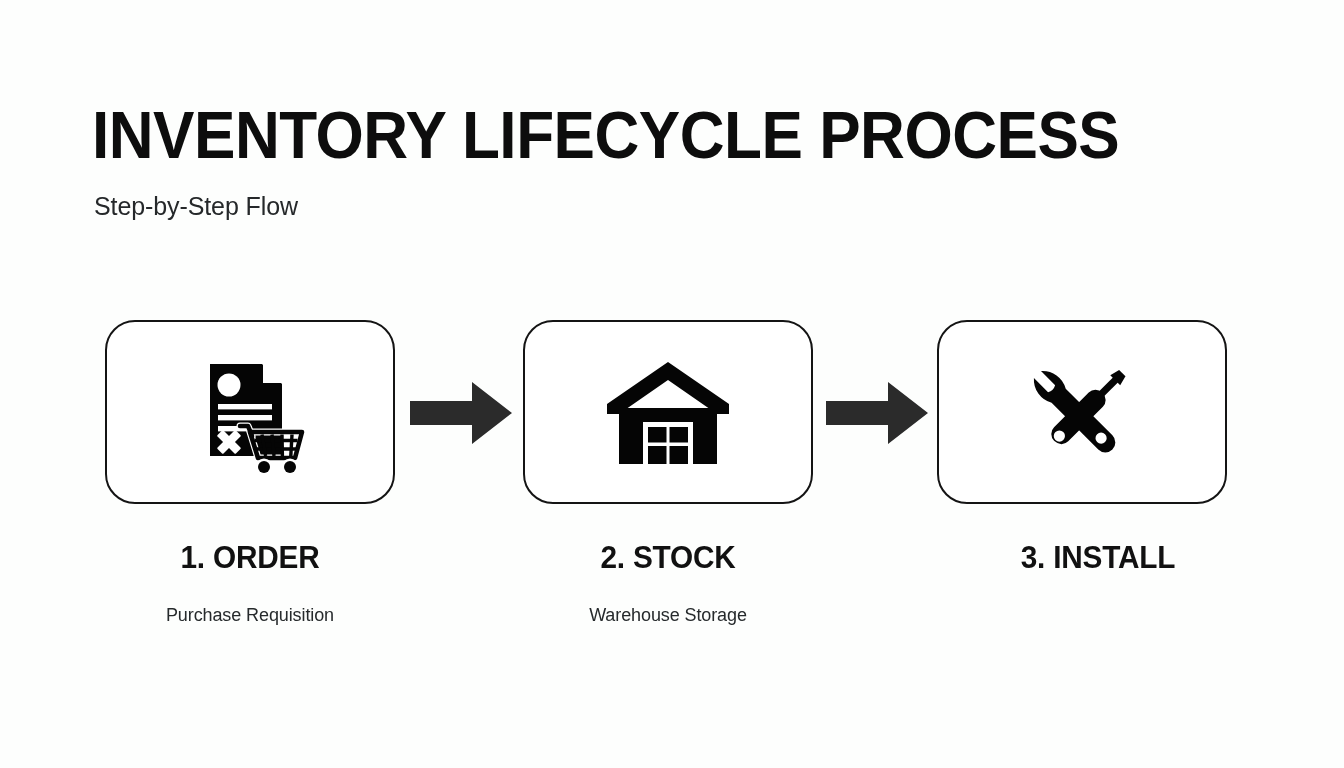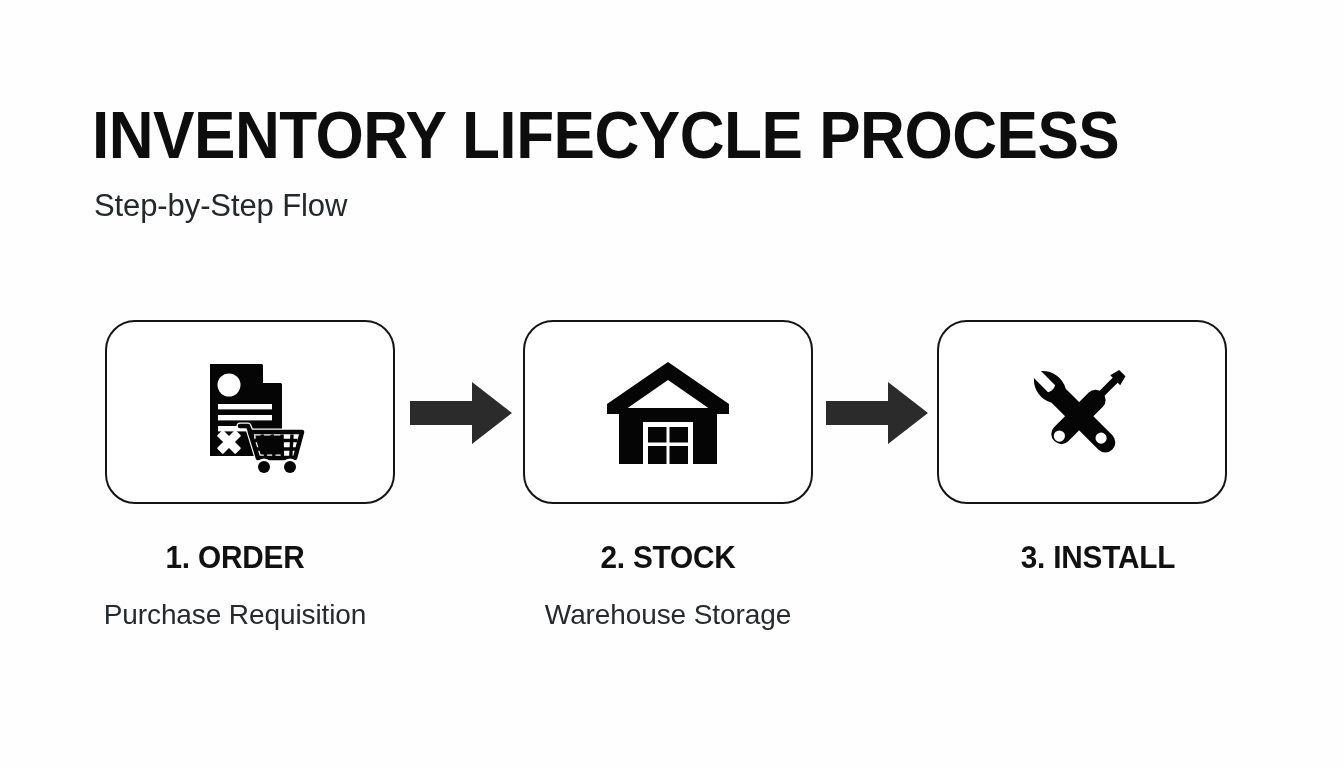--- a/index.html
+++ b/index.html
@@ -37,21 +37,21 @@
     line-height: 70px;
     font-weight: 700;
     letter-spacing: -0.5px;
     color: #0d0d0d;
     transform: scaleX(0.94);
     transform-origin: left center;
     white-space: nowrap;
   }
   .slide-subtitle {
     margin: 22px 0 0 2px;
-    font-size: 31px;
+    font-size: 25px;
     line-height: 28px;
     font-weight: 400;
     color: #25282a;
     letter-spacing: -0.1px;
     white-space: nowrap;
   }
 
   
   .flow {
     position: absolute;
@@ -102,38 +102,38 @@
     left: 0;
     top: 540px;
     width: 1344px;
   }
   .caption {
     position: absolute;
     top: 0;
     width: 290px;
     text-align: center;
   }
-  .caption-1 { left: 90px; }
+  .caption-1 { left: 105px; }
   .caption-2 { left: 523px; }
   .caption-3 { left: 953px; }
 
   .step-title {
     margin: 0;
     font-family: "Liberation Sans Narrow", "Liberation Sans", sans-serif;
     font-size: 31px;
     line-height: 36px;
     font-weight: 700;
     color: #111111;
     letter-spacing: -0.2px;
     transform: scaleX(0.96);
     white-space: nowrap;
   }
   .step-desc {
     margin: 26px 0 0 0;
-    font-size: 28px;
+    font-size: 18px;
     line-height: 26px;
     font-weight: 400;
     color: #262a2c;
     letter-spacing: -0.1px;
     white-space: nowrap;
   }
 </style>
 </head>
 <body>
 

